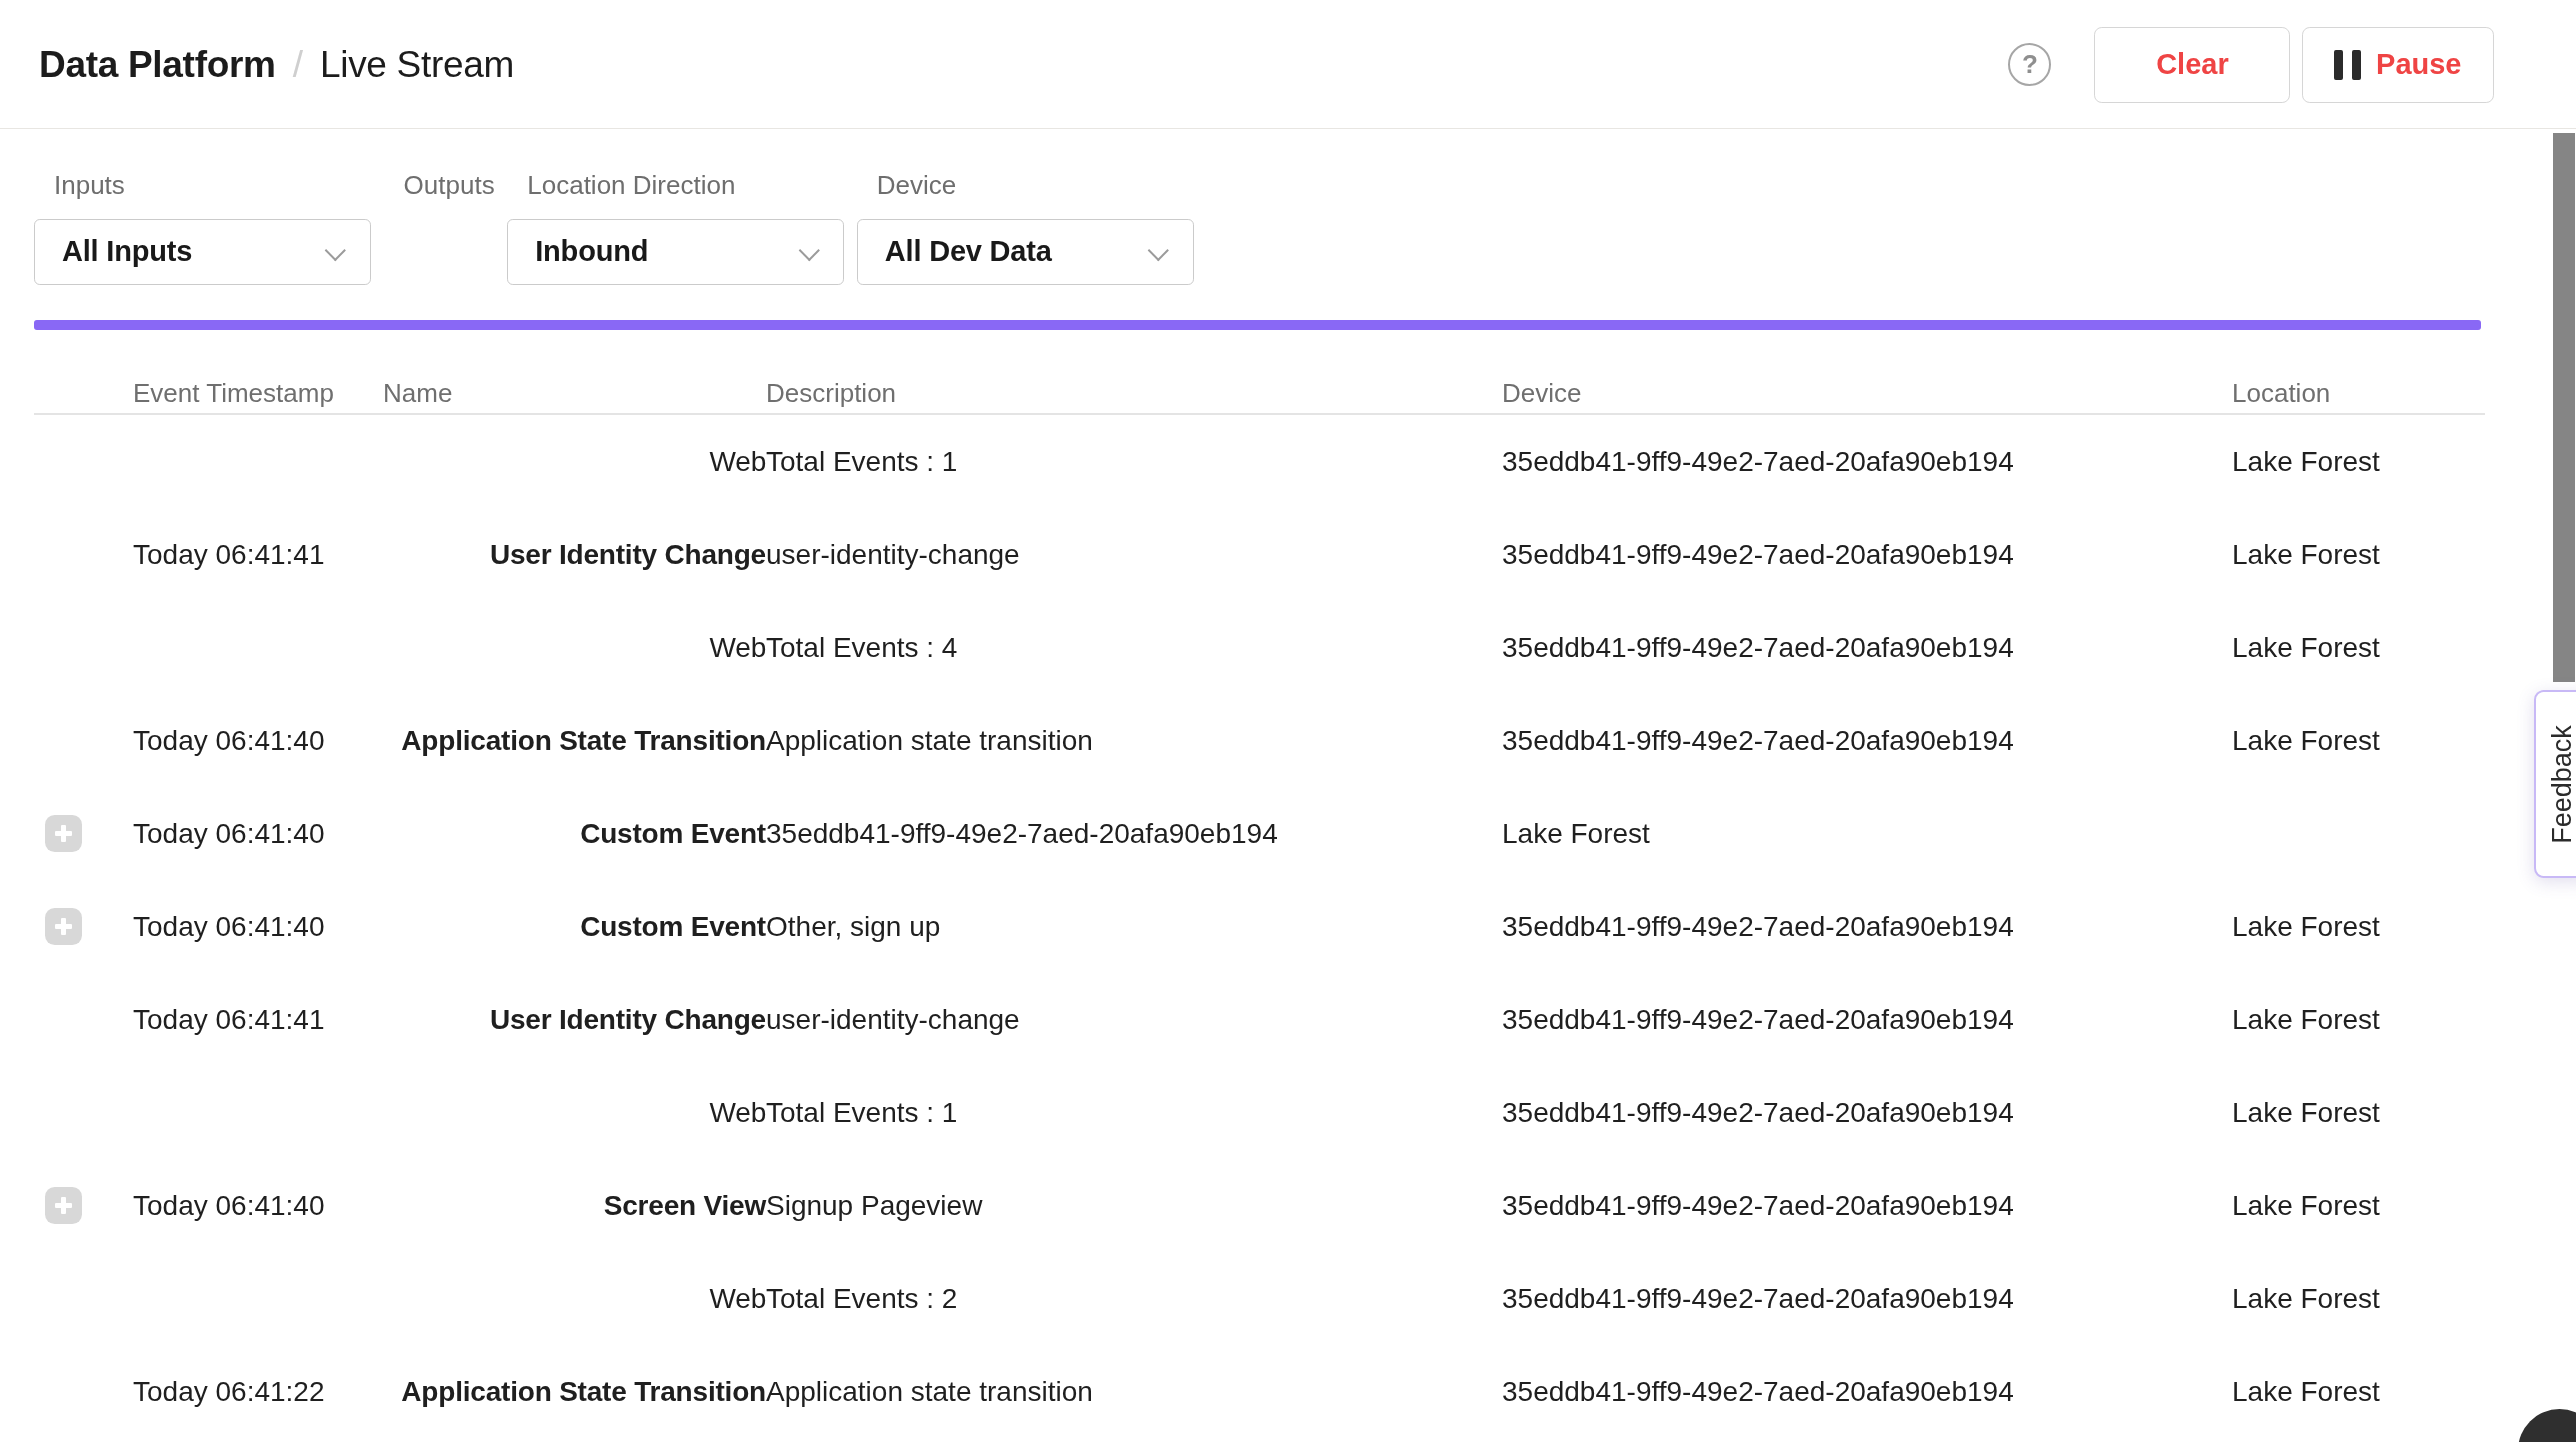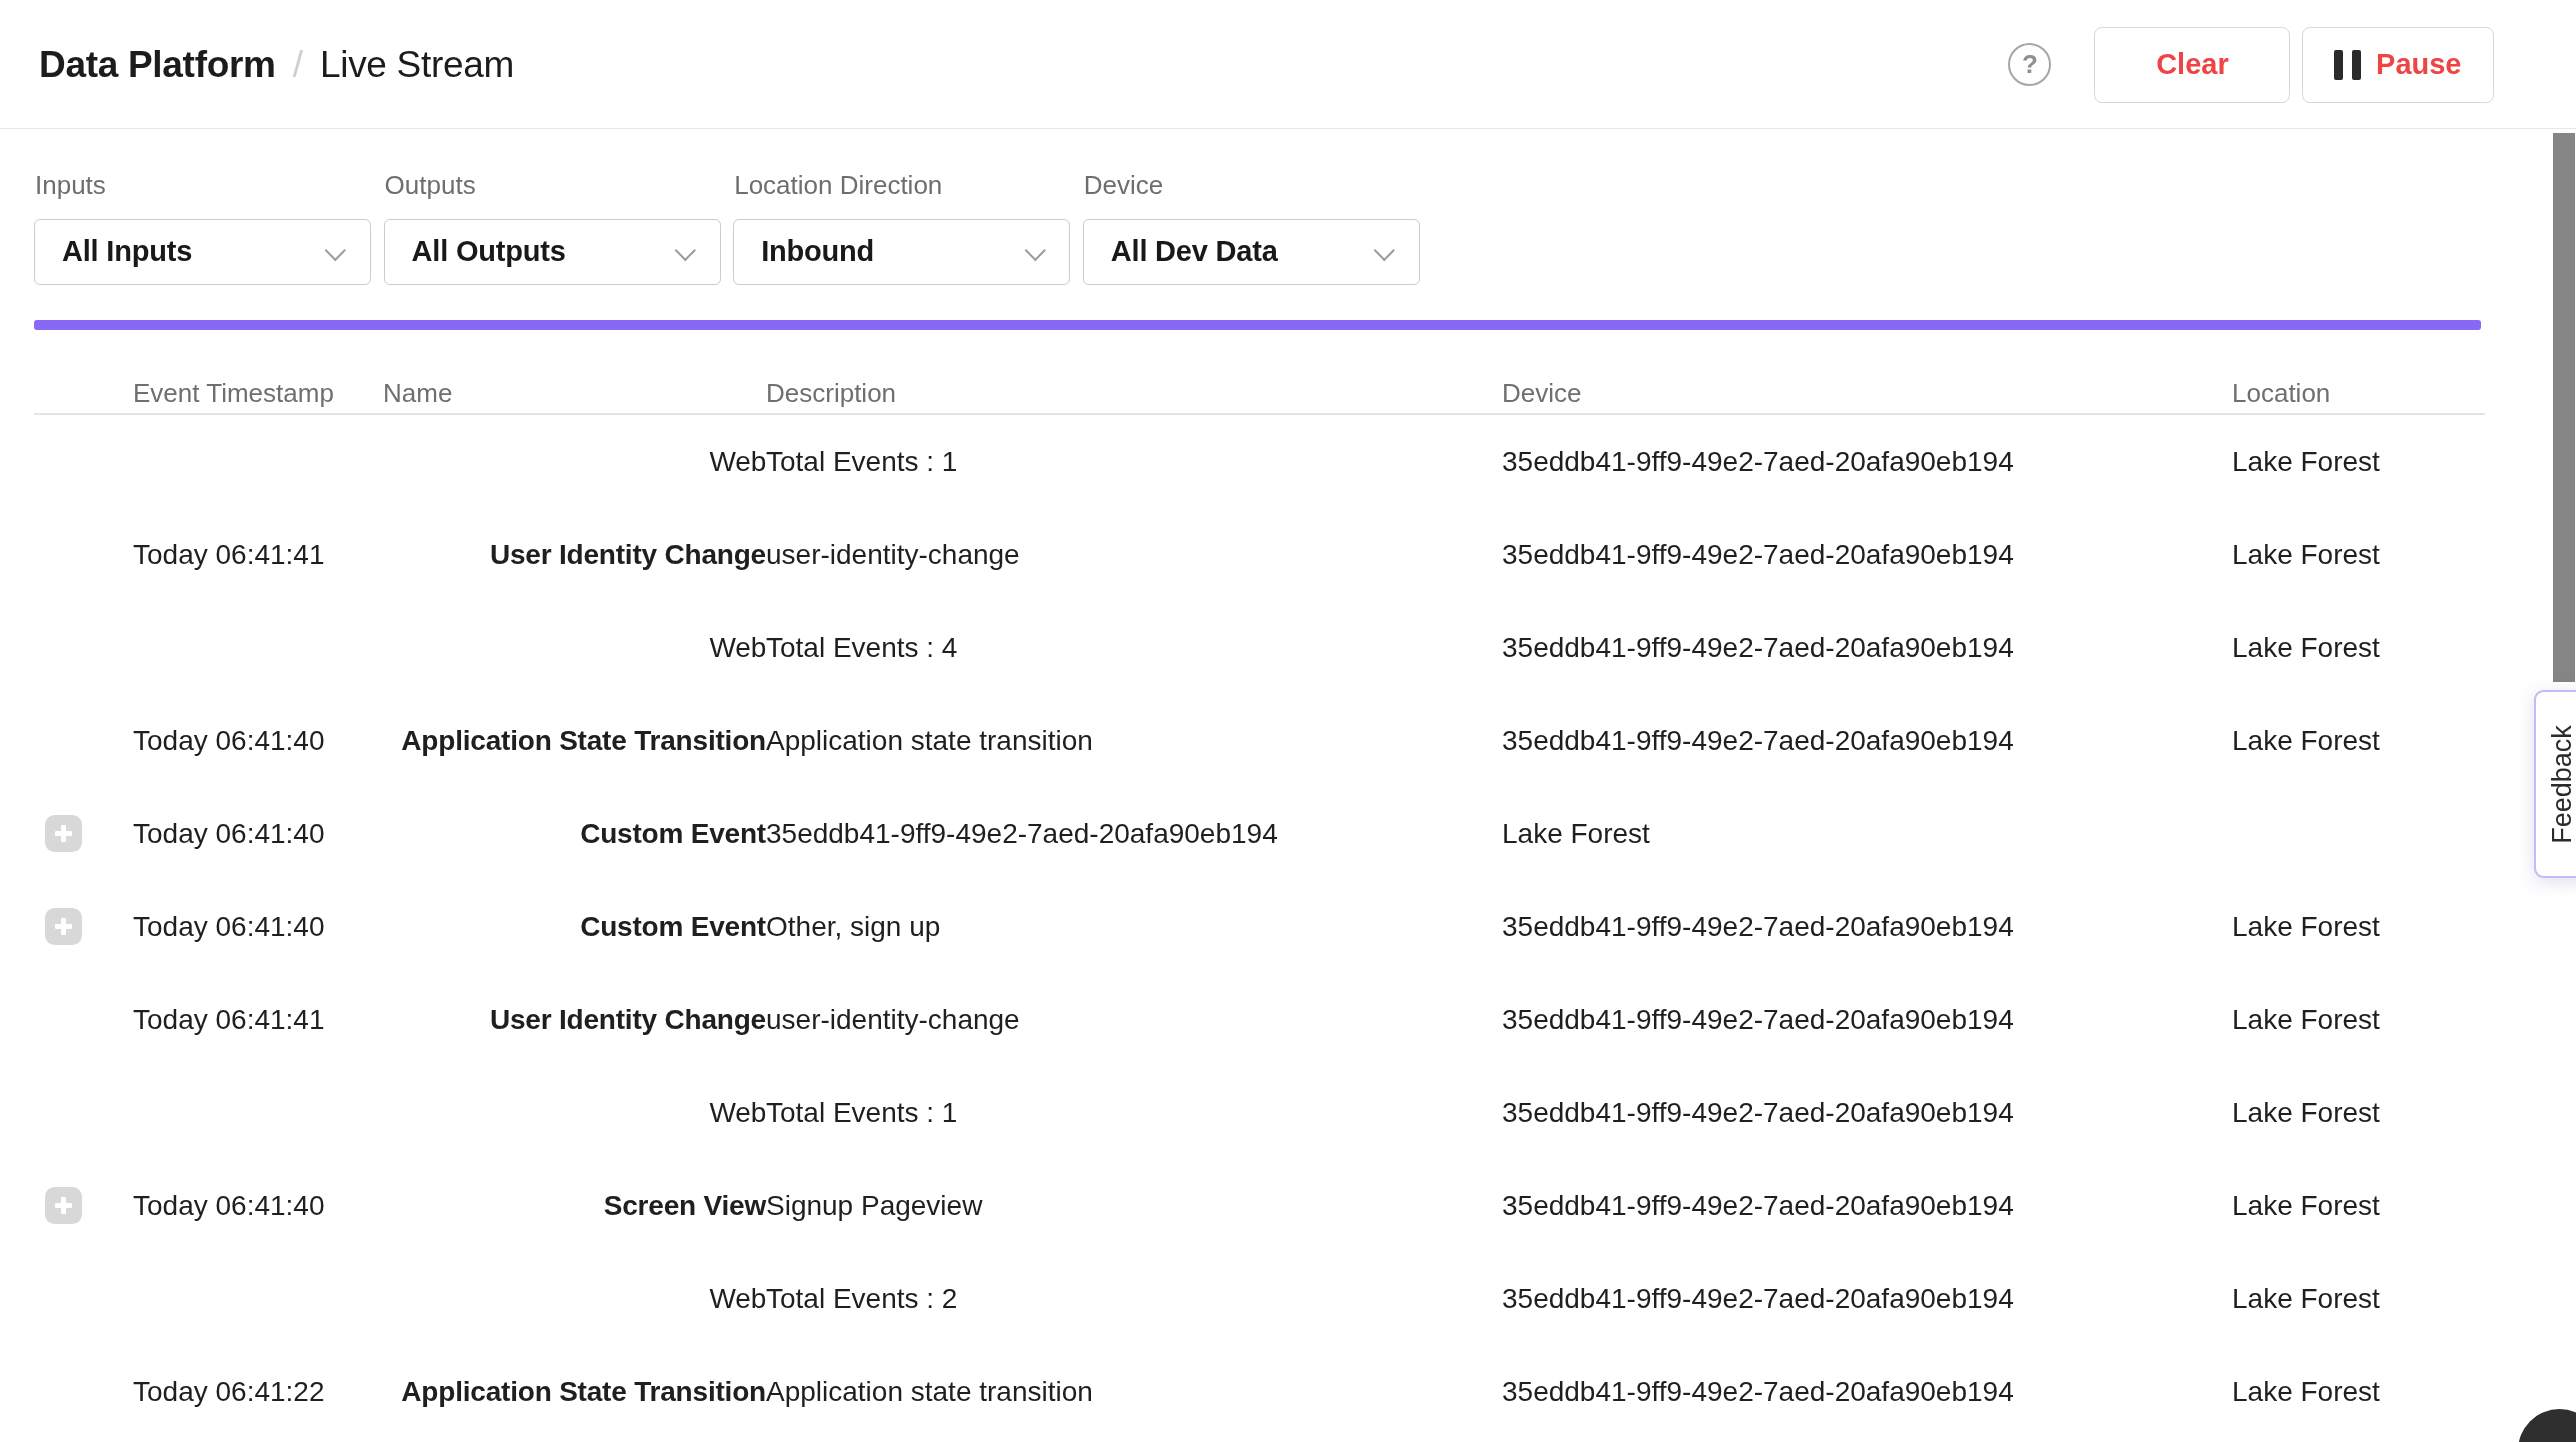--- a/index.html
+++ b/index.html
@@ -23,21 +23,21 @@
          display:flex; align-items:center; justify-content:center; font-size:29px; font-weight:700;
          color:#ef4444; cursor:pointer; }
   .btn-clear { width:196px; margin-right:11.6px; }
   .btn-pause { width:192px; gap:15.5px; }
   .pause-icon { display:flex; gap:8.7px; }
   .pause-icon i { display:block; width:8.7px; height:30px; background:#2b2b2b; border-radius:1.9px; }
 
   
   .filters { position:absolute; top:170px; left:34px; display:flex; gap:12.6px; }
   .filter { display:flex; flex-direction:column; }
-  .filter-label { font-size:26px; color:#6e6e6e; margin-bottom:17.5px; margin-left:1px; }
+  .filter-label { font-size:26px; color:#6e6e6e; margin-bottom:17.5px; margin-left:20px; }
   .select { width:337px; height:66px; border:1.9px solid #cbcbcb; border-radius:5.8px; background:#fff;
             display:flex; align-items:center; padding:0 27px; position:relative; cursor:pointer; }
   .select-value { font-size:29px; font-weight:700; color:#191919; letter-spacing:-0.2px; }
   .chevron { position:absolute; right:27px; top:50%; width:14.6px; height:14.6px;
              border-right:2.9px solid #9b9b9b; border-bottom:2.9px solid #9b9b9b;
              transform:translateY(-62%) rotate(45deg); }
 
   
   .stream-bar { position:absolute; top:320px; left:34px; width:2447px; height:9.7px;
                 background:#8968F5; border-radius:2.9px; }
@@ -99,24 +99,20 @@
   <div class="filters">
     <div class="filter">
       <span class="filter-label">Inputs</span>
       <div class="select">
         <span class="select-value">All Inputs</span>
         <span class="chevron"></span>
       </div>
     </div>
     <div class="filter">
       <span class="filter-label">Outputs</span>
-      <div class="select">
-        <span class="select-value">All Outputs</span>
-        <span class="chevron"></span>
-      </div>
     </div>
     <div class="filter">
       <span class="filter-label">Location Direction</span>
       <div class="select">
         <span class="select-value">Inbound</span>
         <span class="chevron"></span>
       </div>
     </div>
     <div class="filter">
       <span class="filter-label">Device</span>

